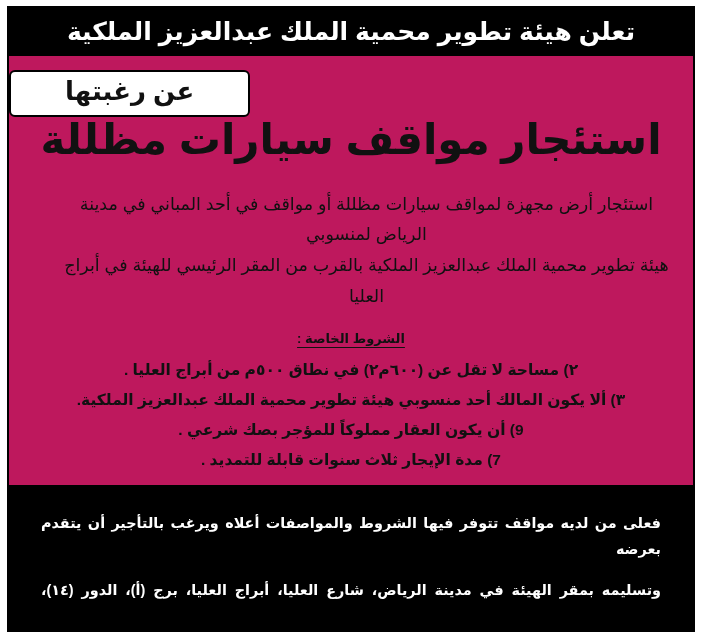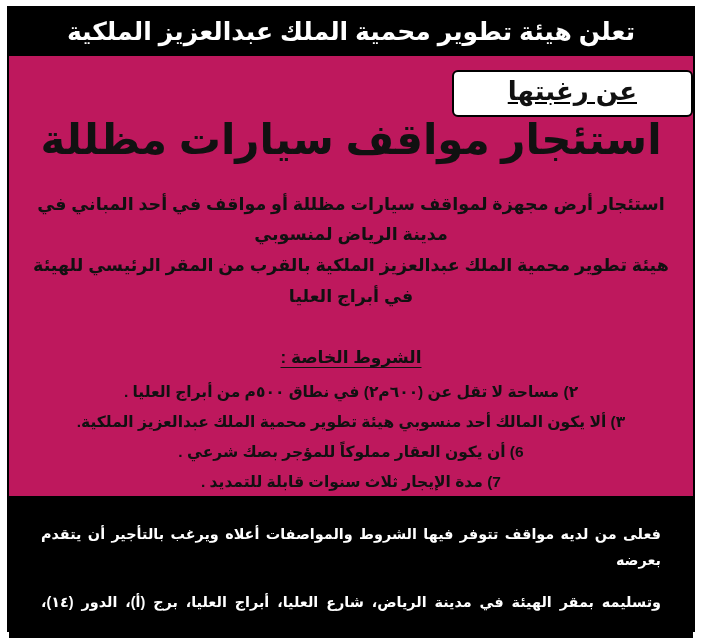--- a/index.html
+++ b/index.html
@@ -37,23 +37,22 @@
     padding: 7px 10px 9px 10px;
     font-weight: bold;
     font-size: 25px;
     line-height: 1.28;
     letter-spacing: 0px;
   }
 
   
   .wish-wrap {
     display: flex;
-    justify-content: flex-start;
+    justify-content: flex-end;
     margin-top: 14px;
-    text-decoration: underline;
   }
   .wish-box {
     border: 2px solid #000;
     border-radius: 6px;
     padding: 5px 54px 9px 54px;
     font-size: 26px;
     font-weight: bold;
     color: #111;
     line-height: 1.1;
     background: #fff;
@@ -66,34 +65,35 @@
     font-weight: bold;
     color: #111;
     letter-spacing: -1px;
     line-height: 1.1;
   }
 
   
   .desc {
     text-align: center;
     font-size: 17.5px;
-    font-weight: bold;
+    font-weight: normal;
     color: #111;
     margin-top: 26px;
     line-height: 1.75;
     padding: 0 18px;
+    margin-left: 31px;
   }
 
   
   .cond-title {
     text-align: center;
-    font-size: 17px;
+    font-size: 13px;
     font-weight: bold;
     color: #111;
-    margin-top: 36px;
+    margin-top: 20px;
     text-decoration: underline;
     text-underline-offset: 4px;
   }
   .cond-list {
     margin-top: 9px;
     padding: 0 18px;
   }
   .cond-item {
     text-align: center;
     font-size: 15.5px;
@@ -141,21 +141,21 @@
     <div class="desc">
       <div>استئجار أرض مجهزة لمواقف سيارات مظللة أو مواقف في أحد المباني في مدينة الرياض لمنسوبي</div>
       <div>هيئة تطوير محمية الملك عبدالعزيز الملكية بالقرب من المقر الرئيسي للهيئة في أبراج العليا</div>
     </div>
 
     <div class="cond-title">الشروط الخاصة :</div>
 
     <div class="cond-list">
       <div class="cond-item">٢) مساحة لا تقل عن (٦٠٠م٢) في نطاق ٥٠٠م من أبراج العليا .</div>
       <div class="cond-item">٣) ألا يكون المالك أحد منسوبي هيئة تطوير محمية الملك عبدالعزيز الملكية.</div>
-      <div class="cond-item">6) أن يكون العقار مملوكاً للمؤجر بصك شرعي .</div>
+      <div class="cond-item">9) أن يكون العقار مملوكاً للمؤجر بصك شرعي .</div>
       <div class="cond-item">7) مدة الإيجار ثلاث سنوات قابلة للتمديد .</div>
     </div>
 
     <div class="footer">
       <p class="just">فعلى من لديه مواقف تتوفر فيها الشروط والمواصفات أعلاه ويرغب بالتأجير أن يتقدم بعرضه</p>
       <p class="just">وتسليمه بمقر الهيئة في مدينة الرياض، شارع العليا، أبراج العليا، برج (أ)، الدور (١٤)،</p>
 
     </div>
 
   </div>

